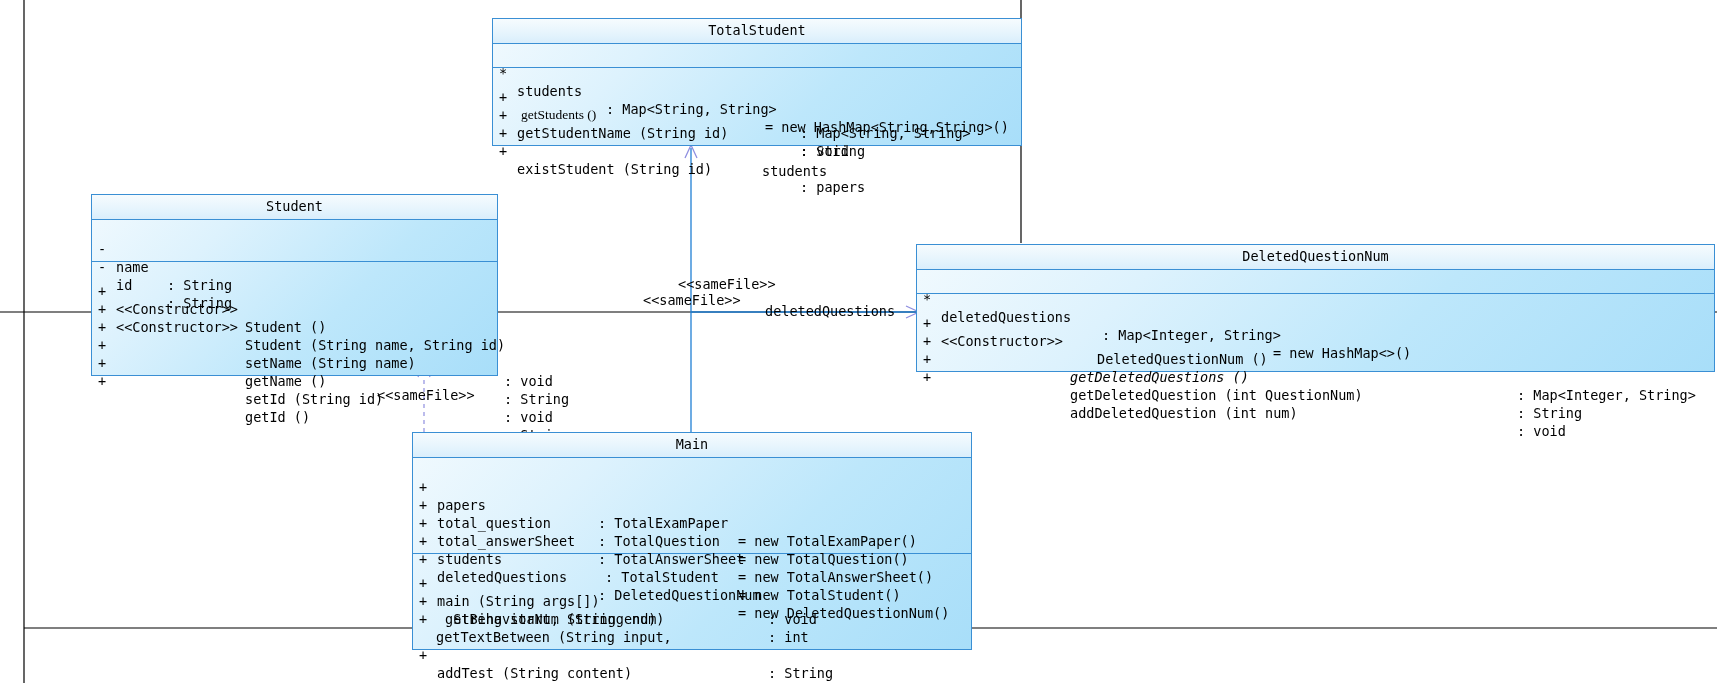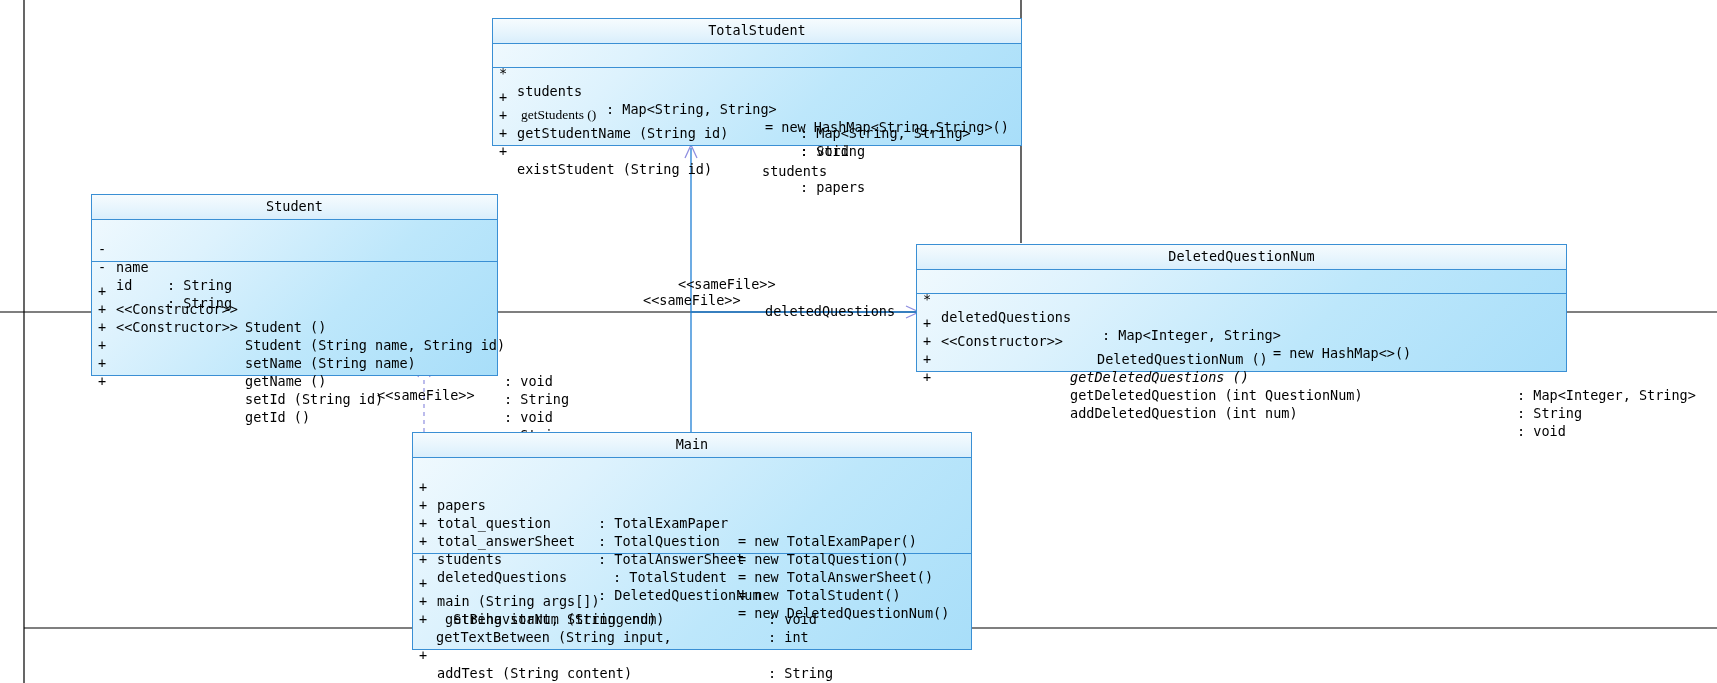--- a/index.html
+++ b/index.html
@@ -168,21 +168,21 @@
       </div>
       <div class="row">
         <span class="vis">+</span>
         <span class="stereo" style="left:24px;"></span>
         <span class="nm" style="left:153px;">getId ()</span>
         <span class="ty" style="left:412px;">: String</span>
       </div>
     </div>
   </div>
 
-  <div class="uml" style="left:916px;top:244px;width:651px;">
+  <div class="uml" style="left:916px;top:244px;width:799px;">
     <div class="title">DeletedQuestionNum</div>
     <div class="compartment">
       <div class="row">
         <span class="vis">*</span>
         <span class="nm" style="left:24px;">deletedQuestions</span>
         <span class="ty" style="left:185px;">: Map&lt;Integer, String&gt;</span>
         <span class="init" style="left:356px;">= new HashMap&lt;&gt;()</span>
       </div>
     </div>
     <div class="compartment">
@@ -230,21 +230,21 @@
       </div>
       <div class="row">
         <span class="vis">+</span>
         <span class="nm" style="left:24px;">total_answerSheet</span>
         <span class="ty" style="left:185px;">: TotalAnswerSheet</span>
         <span class="init" style="left:325px;">= new TotalAnswerSheet()</span>
       </div>
       <div class="row">
         <span class="vis">+</span>
         <span class="nm" style="left:24px;">students</span>
-        <span class="ty" style="left:200px;">: TotalStudent</span>
+        <span class="ty" style="left:192px;">: TotalStudent</span>
         <span class="init" style="left:325px;">= new TotalStudent()</span>
       </div>
       <div class="row">
         <span class="vis">+</span>
         <span class="nm" style="left:24px;">deletedQuestions</span>
         <span class="ty" style="left:185px;">: DeletedQuestionNum</span>
         <span class="init" style="left:325px;">= new DeletedQuestionNum()</span>
       </div>
     </div>
     <div class="compartment">

